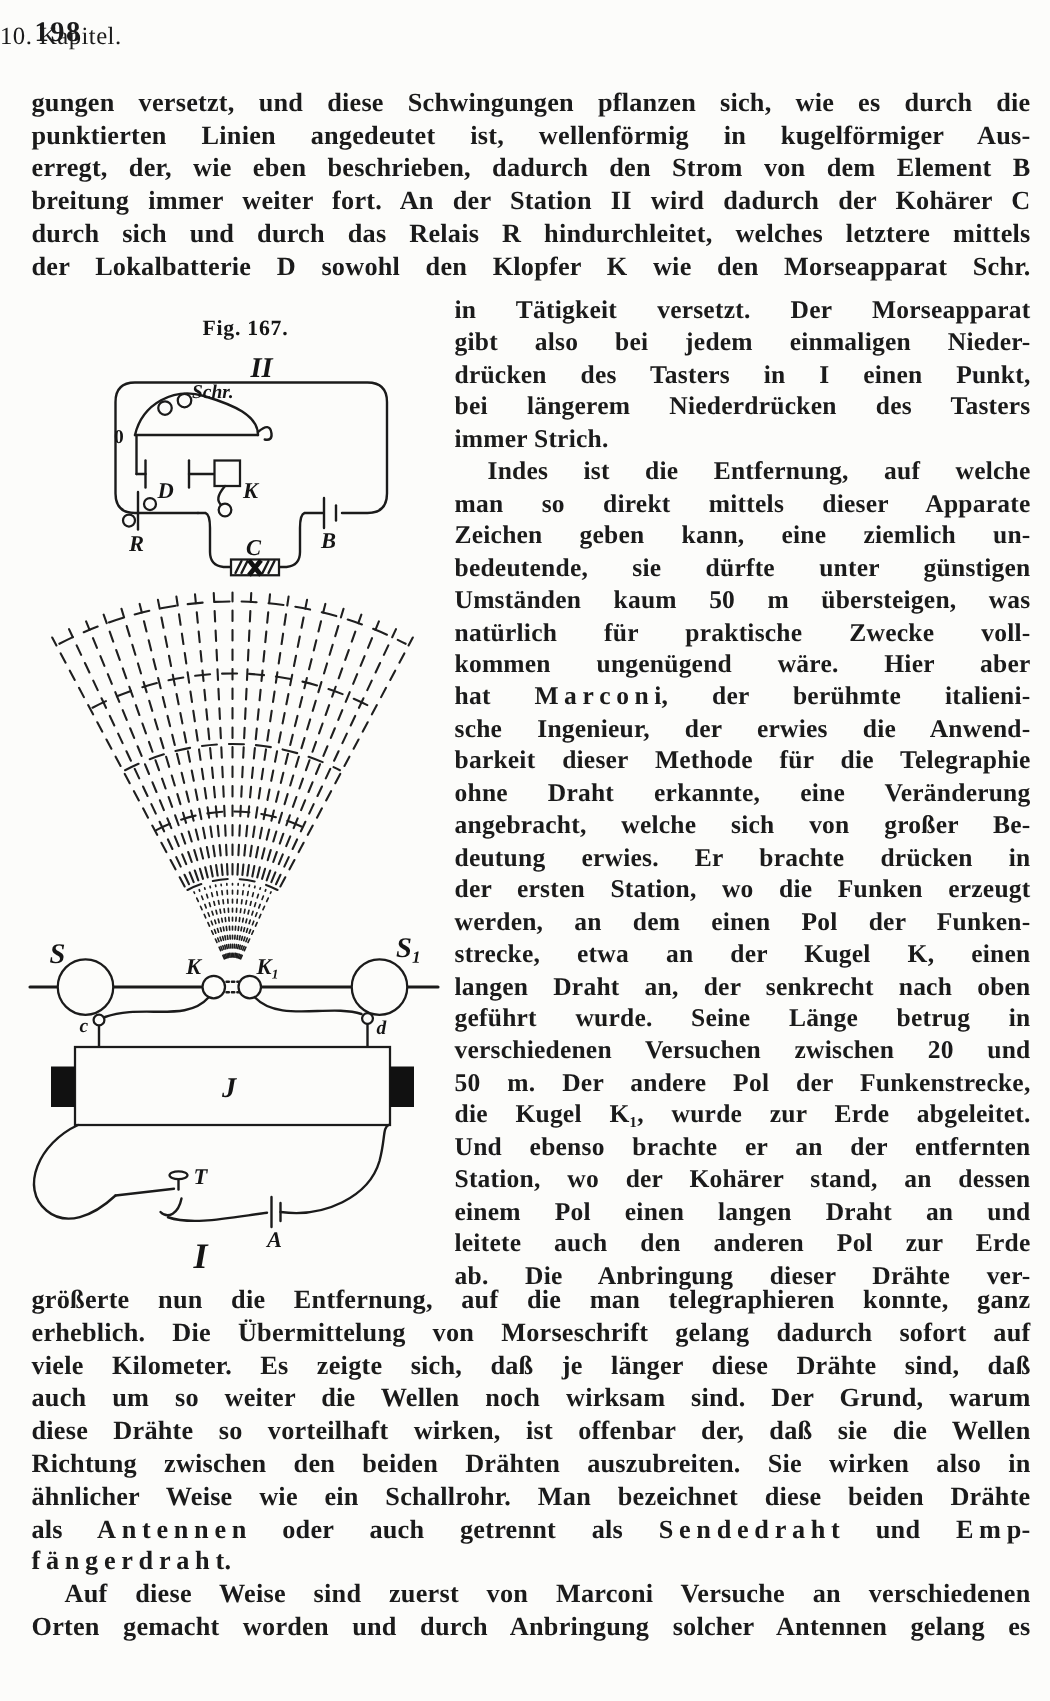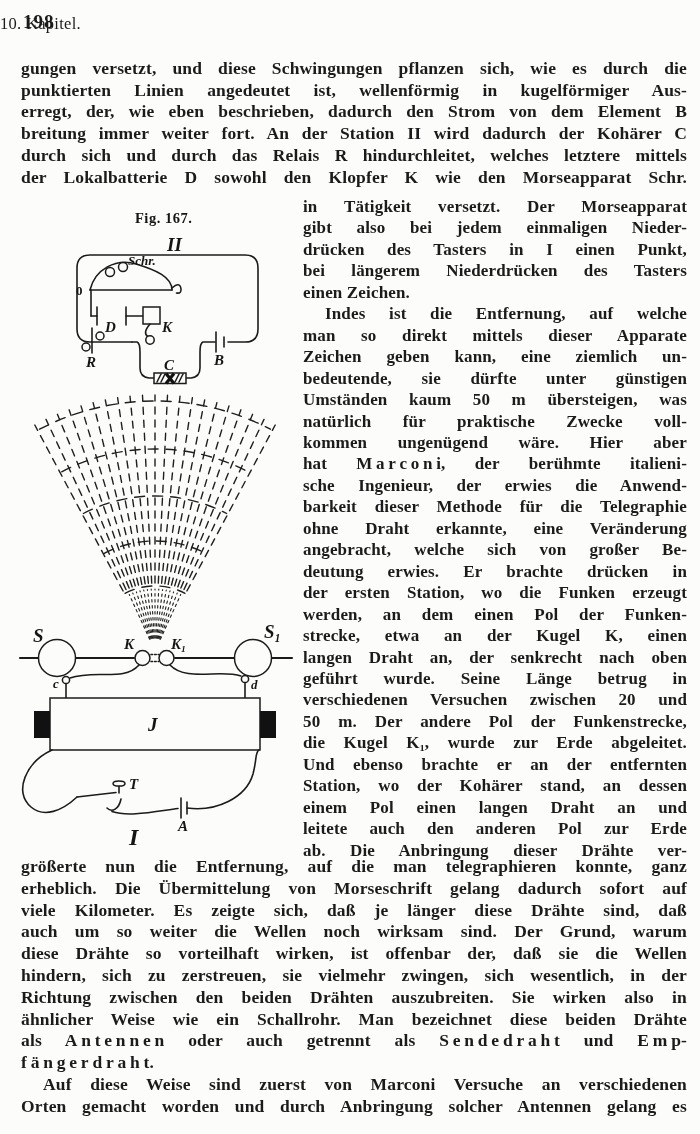--- a/index.html
+++ b/index.html
@@ -60,21 +60,21 @@
     <div class="line">breitung immer weiter fort. An der Station II wird dadurch der Kohärer C</div>
     <div class="line">durch sich und durch das Relais R hindurchleitet, welches letztere mittels</div>
     <div class="line">der Lokalbatterie D sowohl den Klopfer K wie den Morseapparat Schr.</div>
   </div>
 
   <div class="block" id="rightcol">
     <div class="line">in Tätigkeit versetzt. Der Morseapparat</div>
     <div class="line">gibt also bei jedem einmaligen Nieder-</div>
     <div class="line">drücken des Tasters in I einen Punkt,</div>
     <div class="line">bei längerem Niederdrücken des Tasters</div>
-    <div class="line left">einen Zeichen.</div>
+    <div class="line left">immer Strich.</div>
     <div class="line indent">Indes ist die Entfernung, auf welche</div>
     <div class="line">man so direkt mittels dieser Apparate</div>
     <div class="line">Zeichen geben kann, eine ziemlich un-</div>
     <div class="line">bedeutende, sie dürfte unter günstigen</div>
     <div class="line">Umständen kaum 50 m übersteigen, was</div>
     <div class="line">natürlich für praktische Zwecke voll-</div>
     <div class="line">kommen ungenügend wäre. Hier aber</div>
     <div class="line">hat M a r c o n i, der berühmte italieni-</div>
     <div class="line">sche Ingenieur, der erwies die Anwend-</div>
     <div class="line">barkeit dieser Methode für die Telegraphie</div>
@@ -95,21 +95,20 @@
     <div class="line">leitete auch den anderen Pol zur Erde</div>
     <div class="line">ab. Die Anbringung dieser Drähte ver-</div>
   </div>
 
   <div class="block" id="bottom">
     <div class="line">größerte nun die Entfernung, auf die man telegraphieren konnte, ganz</div>
     <div class="line">erheblich. Die Übermittelung von Morseschrift gelang dadurch sofort auf</div>
     <div class="line">viele Kilometer. Es zeigte sich, daß je länger diese Drähte sind, daß</div>
     <div class="line">auch um so weiter die Wellen noch wirksam sind. Der Grund, warum</div>
     <div class="line">diese Drähte so vorteilhaft wirken, ist offenbar der, daß sie die Wellen</div>
-    <div class="line">hindern, sich zu zerstreuen, sie vielmehr zwingen, sich wesentlich, in der</div>
     <div class="line">Richtung zwischen den beiden Drähten auszubreiten. Sie wirken also in</div>
     <div class="line">ähnlicher Weise wie ein Schallrohr. Man bezeichnet diese beiden Drähte</div>
     <div class="line">als A n t e n n e n oder auch getrennt als S e n d e d r a h t und E m p-</div>
     <div class="line left">f ä n g e r d r a h t.</div>
     <div class="line indent">Auf diese Weise sind zuerst von Marconi Versuche an verschiedenen</div>
     <div class="line">Orten gemacht worden und durch Anbringung solcher Antennen gelang es</div>
   </div>
 
   <svg id="figure" width="310" height="651" viewBox="0 204 310 651" xmlns="http://www.w3.org/2000/svg">
 

